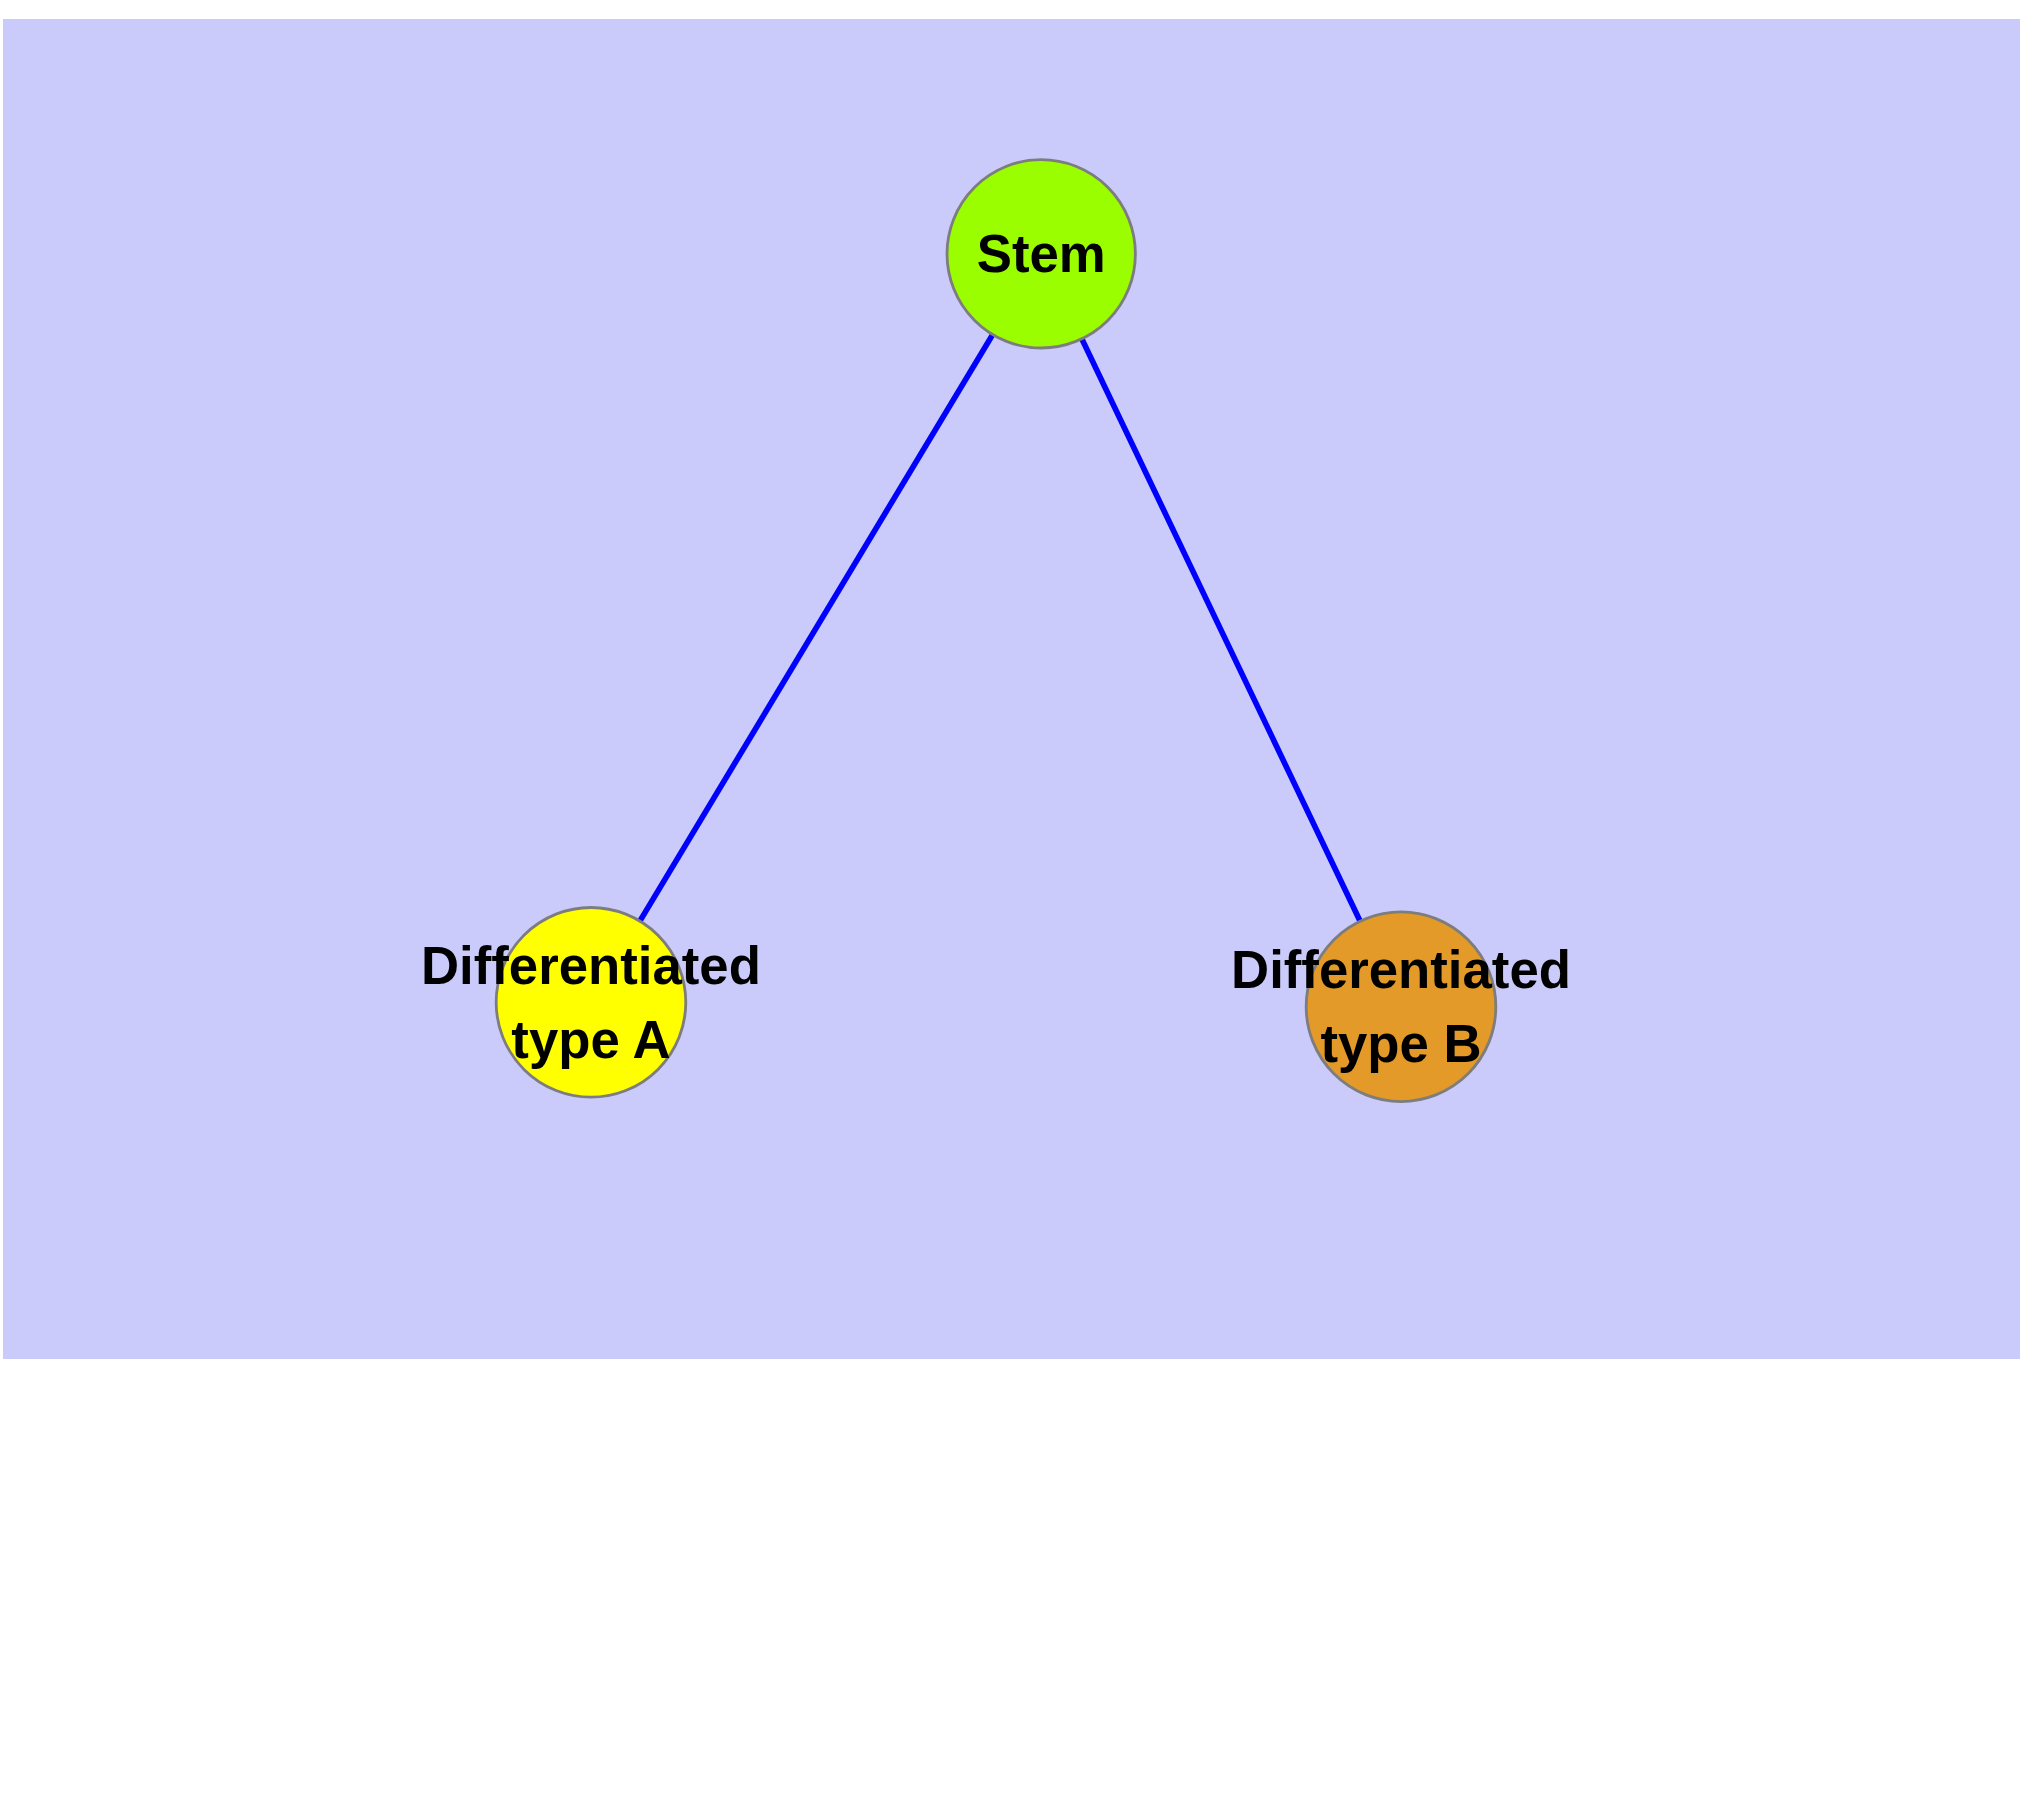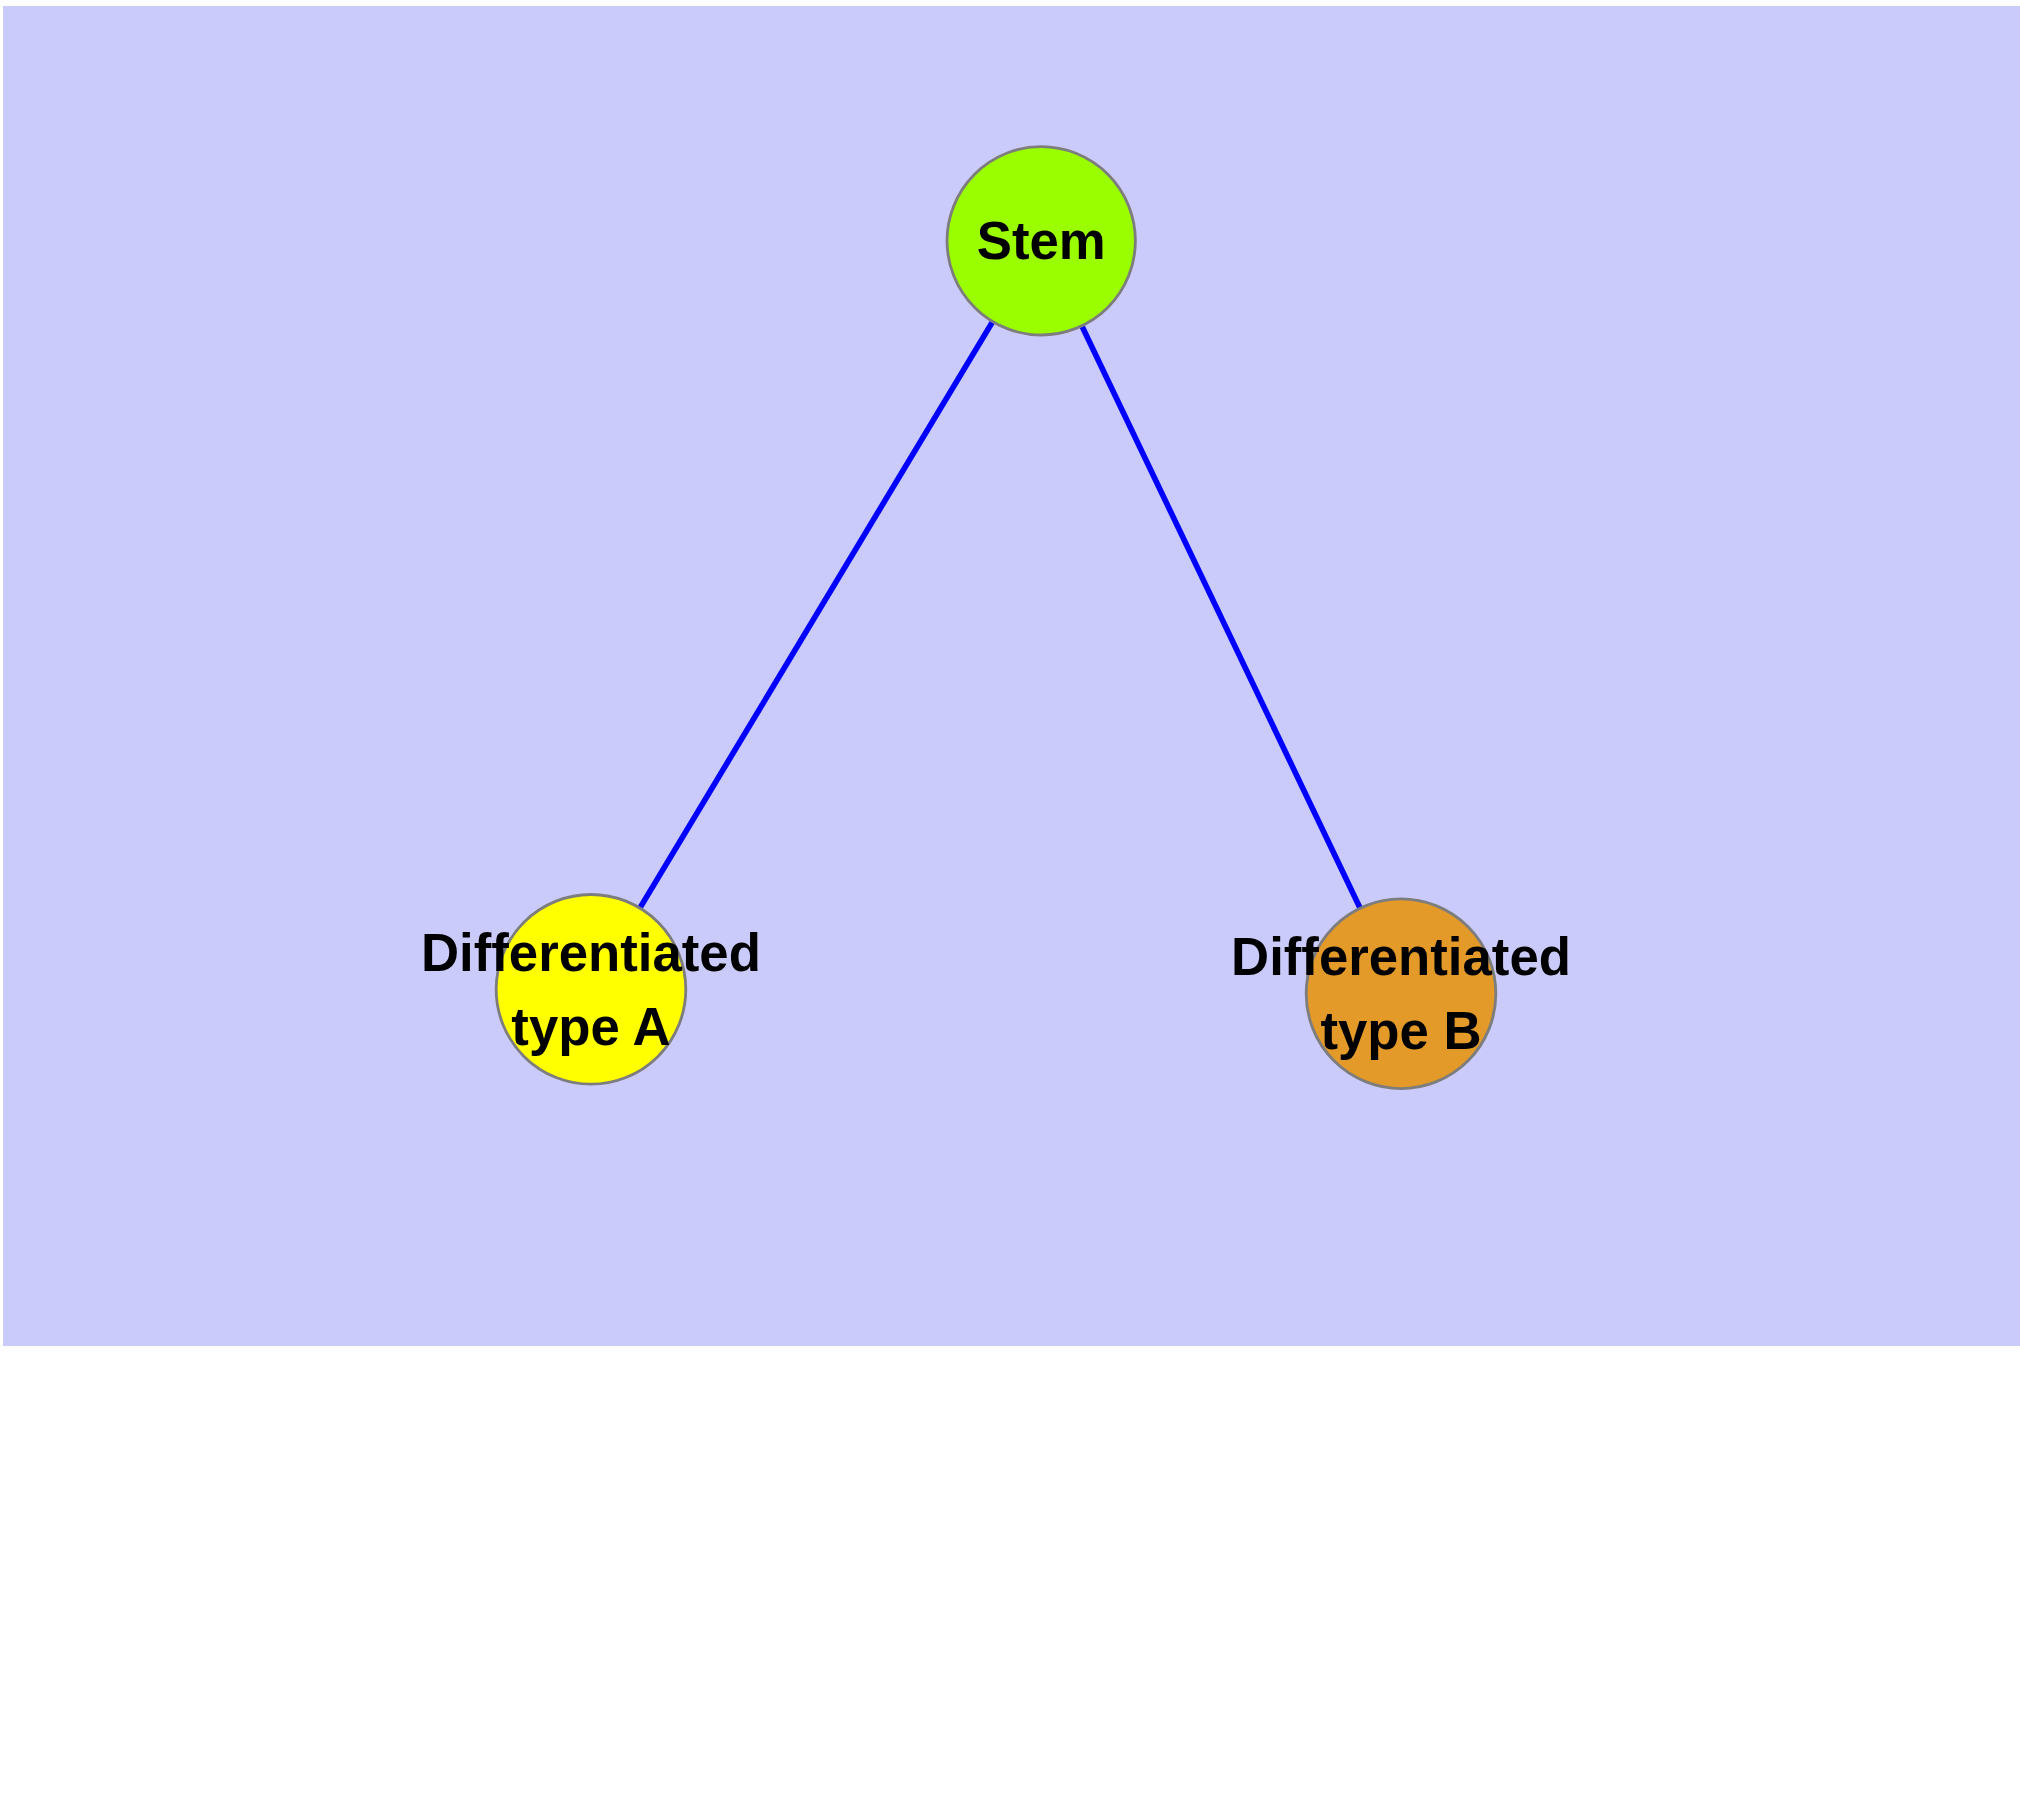--- a/index.html
+++ b/index.html
@@ -6,21 +6,21 @@
     margin: 0;
     padding: 0;
     width: 2021px;
     height: 1812px;
     overflow: hidden;
     background: #ffffff;
     font-family: "Liberation Sans", sans-serif;
   }
   .figure {
     position: absolute;
-    top: 6px;
+    top: 19px;
     left: 2.5px;
     width: 2018px;
     height: 1340px;
     background: #cbcbfb;
   }
   #graph-svg {
     position: absolute;
     top: 0;
     left: 0;
     width: 100%;

